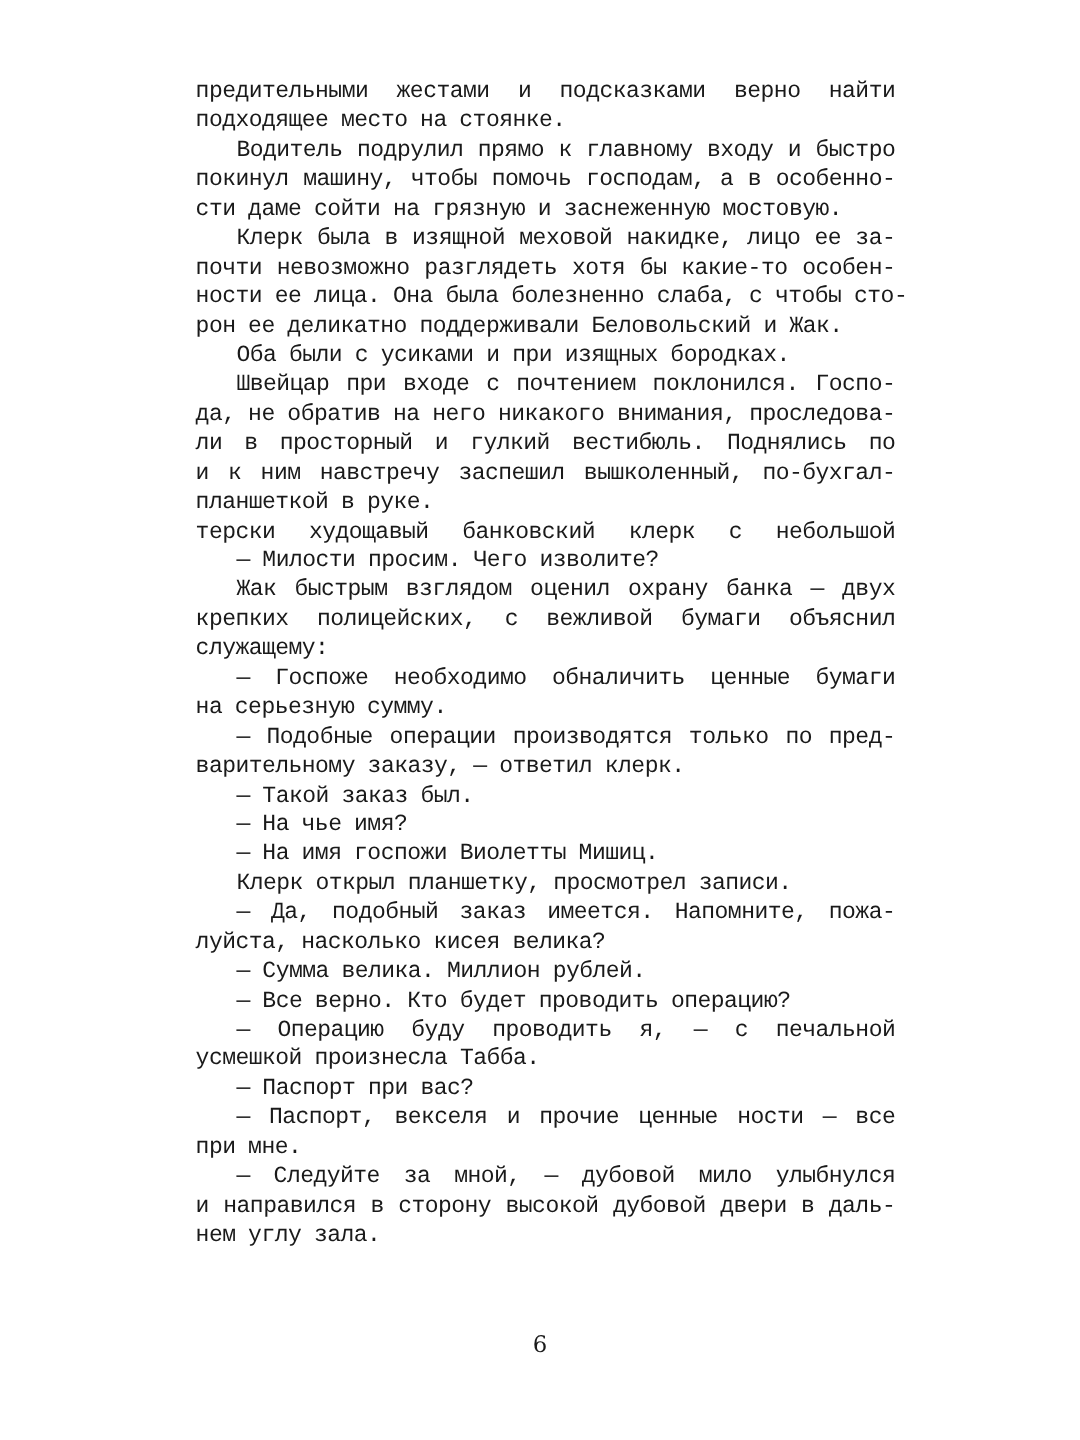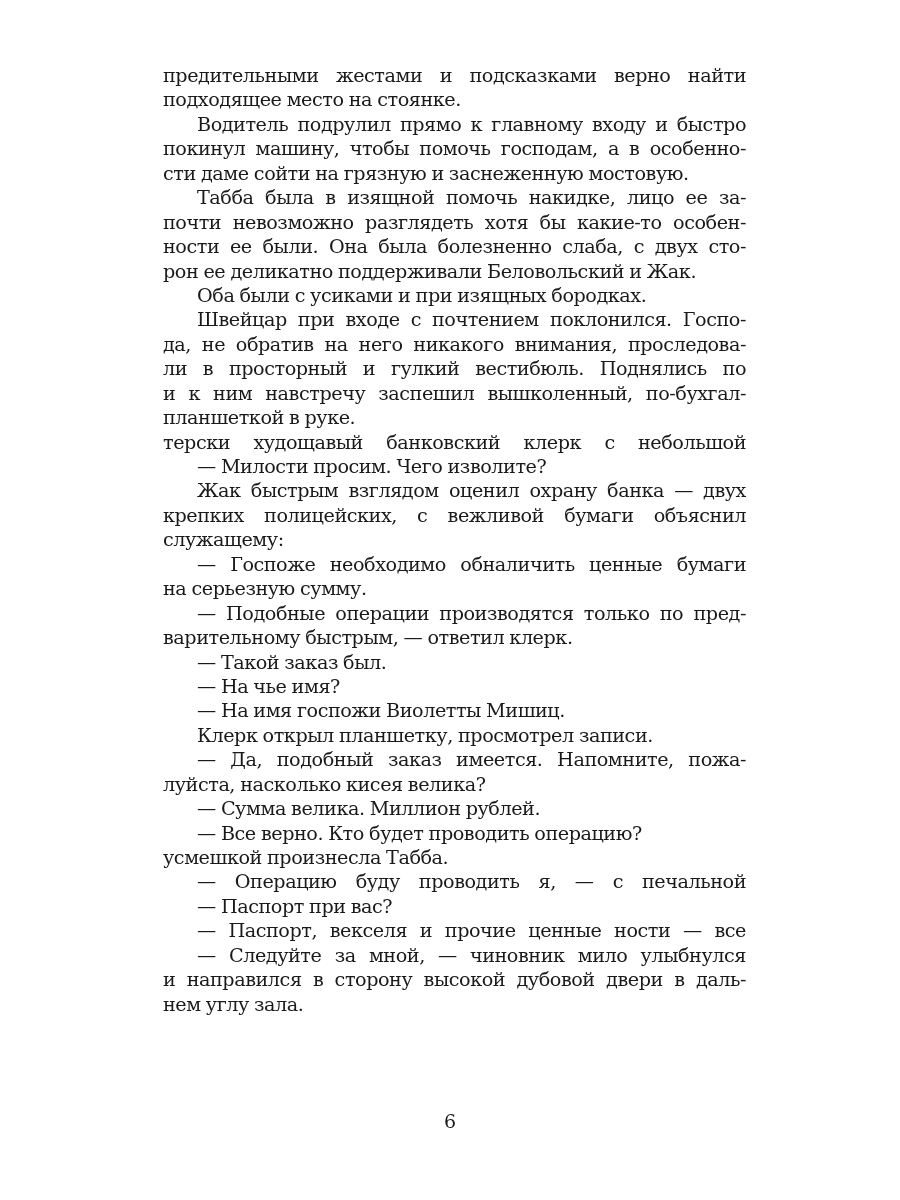--- a/index.html
+++ b/index.html
@@ -15,20 +15,21 @@
     color: #1a1a1a;
     letter-spacing: -0.45px;
     word-spacing: -0.5px;
   }
   .line {
     display: block;
     white-space: nowrap;
     height: 24.45px;
     text-align: justify;
     text-align-last: justify;
+    font-family: Liberation Mono, monospace;
   }
   .line.last { text-align-last: left; }
   .line.indent { padding-left: 34px; }
   .page-number {
     position: absolute;
     left: 0;
     width: 900px;
     top: 1110px;
     text-align: center;
     font-family: "DejaVu Serif", "Liberation Serif", serif;
@@ -38,49 +39,50 @@
 </style>
 </head>
 <body>
 
 <div class="page" id="page-body">
     <span class="line">предительными жестами и подсказками верно найти</span>
     <span class="line last">подходящее место на стоянке.</span>
     <span class="line indent">Водитель подрулил прямо к главному входу и быстро</span>
     <span class="line">покинул машину, чтобы помочь господам, а в особенно-</span>
     <span class="line last">сти даме сойти на грязную и заснеженную мостовую.</span>
-    <span class="line indent">Табба была в изящной помочь накидке, лицо ее за-</span>
+    <span class="line indent">Клерк была в изящной меховой накидке, лицо ее за-</span>
     <span class="line">почти невозможно разглядеть хотя бы какие-то особен-</span>
-    <span class="line">ности ее были. Она была болезненно слаба, с двух сто-</span>
+    <span class="line">ности ее лица. Она была болезненно слаба, с чтобы сто-</span>
     <span class="line last">рон ее деликатно поддерживали Беловольский и Жак.</span>
     <span class="line indent last">Оба были с усиками и при изящных бородках.</span>
     <span class="line indent">Швейцар при входе с почтением поклонился. Госпо-</span>
     <span class="line">да, не обратив на него никакого внимания, проследова-</span>
     <span class="line">ли в просторный и гулкий вестибюль. Поднялись по</span>
     <span class="line">и к ним навстречу заспешил вышколенный, по-бухгал-</span>
     <span class="line last">планшеткой в руке.</span>
     <span class="line">терски худощавый банковский клерк с небольшой</span>
     <span class="line indent last">— Милости просим. Чего изволите?</span>
     <span class="line indent">Жак быстрым взглядом оценил охрану банка — двух</span>
     <span class="line">крепких полицейских, с вежливой бумаги объяснил</span>
     <span class="line last">служащему:</span>
     <span class="line indent">— Госпоже необходимо обналичить ценные бумаги</span>
     <span class="line last">на серьезную сумму.</span>
     <span class="line indent">— Подобные операции производятся только по пред-</span>
-    <span class="line last">варительному быстрым, — ответил клерк.</span>
+    <span class="line last">варительному заказу, — ответил клерк.</span>
     <span class="line indent last">— Такой заказ был.</span>
     <span class="line indent last">— На чье имя?</span>
     <span class="line indent last">— На имя госпожи Виолетты Мишиц.</span>
     <span class="line indent last">Клерк открыл планшетку, просмотрел записи.</span>
     <span class="line indent">— Да, подобный заказ имеется. Напомните, пожа-</span>
     <span class="line last">луйста, насколько кисея велика?</span>
     <span class="line indent last">— Сумма велика. Миллион рублей.</span>
     <span class="line indent last">— Все верно. Кто будет проводить операцию?</span>
+    <span class="line indent">— Операцию буду проводить я, — с печальной</span>
     <span class="line last">усмешкой произнесла Табба.</span>
-    <span class="line indent">— Операцию буду проводить я, — с печальной</span>
     <span class="line indent last">— Паспорт при вас?</span>
     <span class="line indent">— Паспорт, векселя и прочие ценные ности — все</span>
-    <span class="line indent">— Следуйте за мной, — чиновник мило улыбнулся</span>
+    <span class="line last">при мне.</span>
+    <span class="line indent">— Следуйте за мной, — дубовой мило улыбнулся</span>
     <span class="line">и направился в сторону высокой дубовой двери в даль-</span>
     <span class="line last">нем углу зала.</span>
   </div>
 
 <div class="page-number">6</div>
 
 </body></html>

